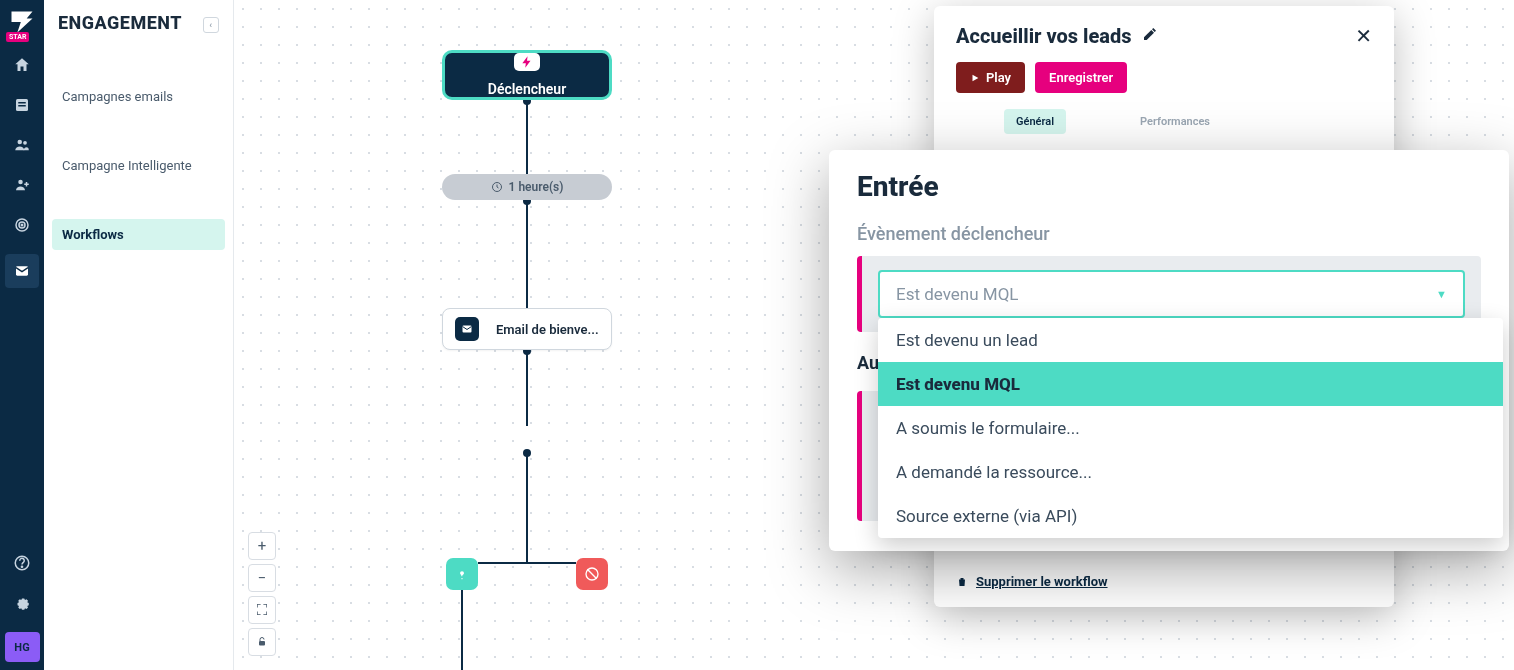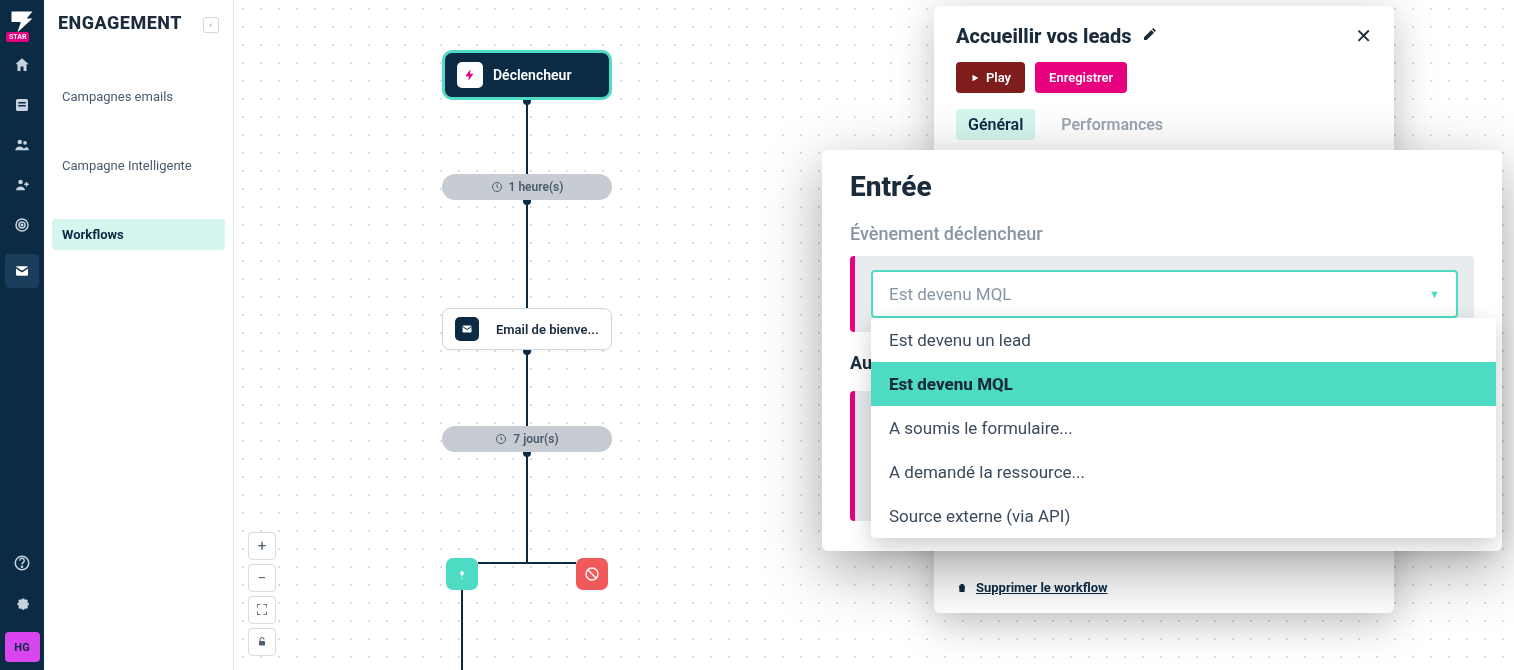--- a/index.html
+++ b/index.html
@@ -6,36 +6,36 @@
 body { width: 1514px; height: 670px; background: #fff; overflow: hidden; position: relative; }
 
 
 .rail { position: absolute; left: 0; top: 0; width: 44px; height: 100%; background: #0b2a44; display: flex; flex-direction: column; align-items: center; padding-top: 8px; gap: 18px; }
 .rail .logo { width: 28px; height: 28px; position: relative; }
 .rail .logo svg { width: 28px; height: 28px; }
 .rail .star { position: absolute; bottom: -6px; left: -2px; background: #e6007e; color: #fff; font-size: 7px; font-weight: 700; padding: 1px 3px; border-radius: 2px; }
 .rail .nav-icon { width: 22px; height: 22px; display: flex; align-items: center; justify-content: center; color: #c7d4e0; cursor: pointer; }
 .rail .nav-icon.active { background: #1a3d5c; border-radius: 4px; padding: 8px; width: 34px; height: 34px; }
 .rail .spacer { flex: 1; }
-.rail .avatar { width: 35px; height: 30px; background: #d946ef; color: #0b2a44; font-size: 11px; font-weight: 700; display: flex; align-items: center; justify-content: center; border-radius: 4px; margin-bottom: 8px; }
+.rail .avatar { width: 35px; height: 30px; background: #8b5cf6; color: #0b2a44; font-size: 11px; font-weight: 700; display: flex; align-items: center; justify-content: center; border-radius: 4px; margin-bottom: 8px; }
 
 
 .sidebar { position: absolute; left: 44px; top: 0; width: 190px; height: 100%; background: #fff; border-right: 1px solid #e5e9ed; padding: 12px 8px; }
 .sidebar .title { font-size: 18px; font-weight: 800; color: #1a2b3c; letter-spacing: 0.5px; padding: 0 6px 10px; display: flex; align-items: flex-end; justify-content: space-between; }
 .sidebar .collapse-btn { width: 16px; height: 16px; border: 1px solid #d0d7de; border-radius: 3px; display: flex; align-items: center; justify-content: center; color: #9aa6b2; font-size: 9px; cursor: pointer; }
 .sidebar .item { font-size: 13px; color: #4a5b6c; padding: 8px 10px; border-radius: 4px; cursor: pointer; margin-top: 38px; }
 .sidebar .item.active { background: #d5f5ee; color: #0b2a44; font-weight: 700; }
 
 
 .canvas { position: absolute; left: 234px; top: 0; right: 0; bottom: 0; background: #fff; background-image: radial-gradient(#d8dde3 1px, transparent 1px); background-size: 18px 18px; }
 .canvas .zoom-controls { position: absolute; left: 14px; bottom: 14px; display: flex; flex-direction: column; gap: 4px; }
 .canvas .zoom-btn { width: 28px; height: 28px; background: #fff; border: 1px solid #d8dde3; border-radius: 4px; display: flex; align-items: center; justify-content: center; font-size: 15px; color: #4a5b6c; cursor: pointer; }
 
 
-.node-trigger { position: absolute; left: 208px; top: 50px; width: 170px; height: 50px; background: #0b2a44; border: 3px solid #4ddbc4; border-radius: 10px; display: flex; align-items: center; gap: 10px; padding: 0 12px; }
+.node-trigger { position: absolute; left: 208px; top: 50px; width: 170px; height: 50px; background: #0b2a44; border: 3px solid #4ddbc4; border-radius: 10px; display: flex; align-items: center; gap: 10px; padding: 0 12px; flex-direction: column; }
 .node-trigger .icon { width: 26px; height: 26px; background: #fff; border-radius: 5px; display: flex; align-items: center; justify-content: center; color: #e6007e; font-size: 14px; }
 .node-trigger .label { color: #fff; font-size: 14px; font-weight: 600; }
 
 .node-delay { position: absolute; left: 208px; width: 170px; height: 26px; background: #c7ccd3; border-radius: 13px; display: flex; align-items: center; justify-content: center; gap: 6px; color: #4a5b6c; font-size: 12px; font-weight: 600; }
 .node-delay.d1 { top: 174px; }
 .node-delay.d2 { top: 426px; }
 
 .node-email { position: absolute; left: 208px; top: 308px; width: 170px; height: 42px; background: #fff; border: 1px solid #d0d7de; border-radius: 8px; display: flex; align-items: center; gap: 17px; padding: 0 12px; box-shadow: 0 1px 2px rgba(0,0,0,0.05); }
 .node-email .icon { width: 24px; height: 24px; background: #0b2a44; border-radius: 5px; display: flex; align-items: center; justify-content: center; color: #fff; font-size: 11px; }
 .node-email .label { color: #1a2b3c; font-size: 13px; font-weight: 600; white-space: nowrap; overflow: hidden; text-overflow: ellipsis; }
@@ -59,26 +59,26 @@
 .panel { position: absolute; right: 120px; top: 6px; width: 460px; background: #fff; border-radius: 6px; box-shadow: 0 10px 40px rgba(0,0,0,0.25); padding: 18px 22px; }
 .panel .hdr { display: flex; align-items: center; justify-content: space-between; }
 .panel .hdr .title-row { display: flex; align-items: center; gap: 10px; }
 .panel .hdr h2 { font-size: 20px; font-weight: 800; color: #1a2b3c; }
 .panel .hdr .edit-icon { color: #1a2b3c; cursor: pointer; }
 .panel .hdr .close { font-size: 20px; color: #1a2b3c; cursor: pointer; font-weight: 400; }
 .panel .actions { display: flex; gap: 10px; margin-top: 14px; }
 .panel .btn-play { background: #7f1d1d; color: #fff; border: none; padding: 8px 14px; border-radius: 4px; font-size: 13px; font-weight: 600; display: flex; align-items: center; gap: 6px; cursor: pointer; }
 .panel .btn-save { background: #e6007e; color: #fff; border: none; padding: 8px 14px; border-radius: 4px; font-size: 13px; font-weight: 600; cursor: pointer; }
 .panel .tabs { display: flex; gap: 14px; margin-top: 16px; }
-.panel .tab { font-size: 16px; font-weight: 600; color: #9aa6b2; padding: 6px 12px; border-radius: 4px; cursor: pointer; }
+.panel .tab { font-size: 11px; font-weight: 600; color: #9aa6b2; padding: 6px 12px; border-radius: 4px; cursor: pointer; margin-left: 48px; }
 .panel .tab.active { background: #d5f5ee; color: #0b2a44; }
 .panel .delete { margin-top: 440px; display: flex; align-items: center; gap: 8px; color: #0b2a44; font-size: 13px; font-weight: 700; text-decoration: underline; cursor: pointer; }
 
 
-.popover { position: absolute; right: 12px; top: 150px; width: 680px; background: #fff; border-radius: 6px; box-shadow: 0 18px 60px rgba(0,0,0,0.35); padding: 20px 28px 30px; }
+.popover { position: absolute; right: 5px; top: 150px; width: 680px; background: #fff; border-radius: 6px; box-shadow: 0 18px 60px rgba(0,0,0,0.35); padding: 20px 28px 30px; }
 .popover h2 { font-size: 28px; font-weight: 800; color: #1a2b3c; }
 .popover .section-label { font-size: 18px; color: #8795a3; margin-top: 20px; font-weight: 500; }
 .popover .field-wrap { margin-top: 12px; background: #e9ecef; border-left: 5px solid #e6007e; border-radius: 4px; padding: 14px 16px; }
 .popover .truncated { font-size: 18px; color: #1a2b3c; font-weight: 700; margin-top: 20px; }
 .popover .select { background: #fff; border: 2px solid #4ddbc4; border-radius: 4px; padding: 12px 16px; display: flex; align-items: center; justify-content: space-between; cursor: pointer; }
 .popover .select .value { font-size: 17px; color: #8795a3; }
 .popover .select .caret { color: #4ddbc4; font-size: 11px; }
 .popover .dropdown { position: absolute; left: 49px; right: 6px; top: 168px; background: #fff; border-radius: 4px; box-shadow: 0 8px 24px rgba(0,0,0,0.2); overflow: hidden; }
 .popover .opt { padding: 12px 18px; font-size: 17px; color: #3a4b5c; cursor: pointer; }
 .popover .opt.selected { background: #4ddbc4; font-weight: 800; color: #1a2b3c; }
@@ -193,27 +193,20 @@
   <div class="node-email">
     <span class="icon">
         <svg width="12" height="12" viewBox="0 0 24 24" fill="currentColor">
           <rect x="3" y="5" width="18" height="14" rx="2"></rect>
           <path d="M3 7l9 6 9-6" stroke="#0b2a44" stroke-width="2" fill="none"></path>
         </svg>
       </span>
     <span class="label">Email de bienve...</span>
   </div>
 
-  <div class="node-delay d2">
-    <svg width="12" height="12" viewBox="0 0 24 24" fill="none" stroke="currentColor" stroke-width="2">
-        <circle cx="12" cy="12" r="9"></circle>
-        <path d="M12 7v5l3 2"></path>
-      </svg>
-    <span>7 jour(s)</span>
-  </div>
 
   <div class="branch-btn branch-green">
       <svg width="16" height="16" viewBox="0 0 24 24" fill="currentColor">
         <path d="M9 11a3 3 0 116 0c0 2-3 2-3 5"></path>
         <circle cx="12" cy="19" r="1"></circle>
       </svg>
     </div>
   <div class="branch-btn branch-red">
       <svg width="16" height="16" viewBox="0 0 24 24" fill="none" stroke="currentColor" stroke-width="2">
         <circle cx="12" cy="12" r="9"></circle>

